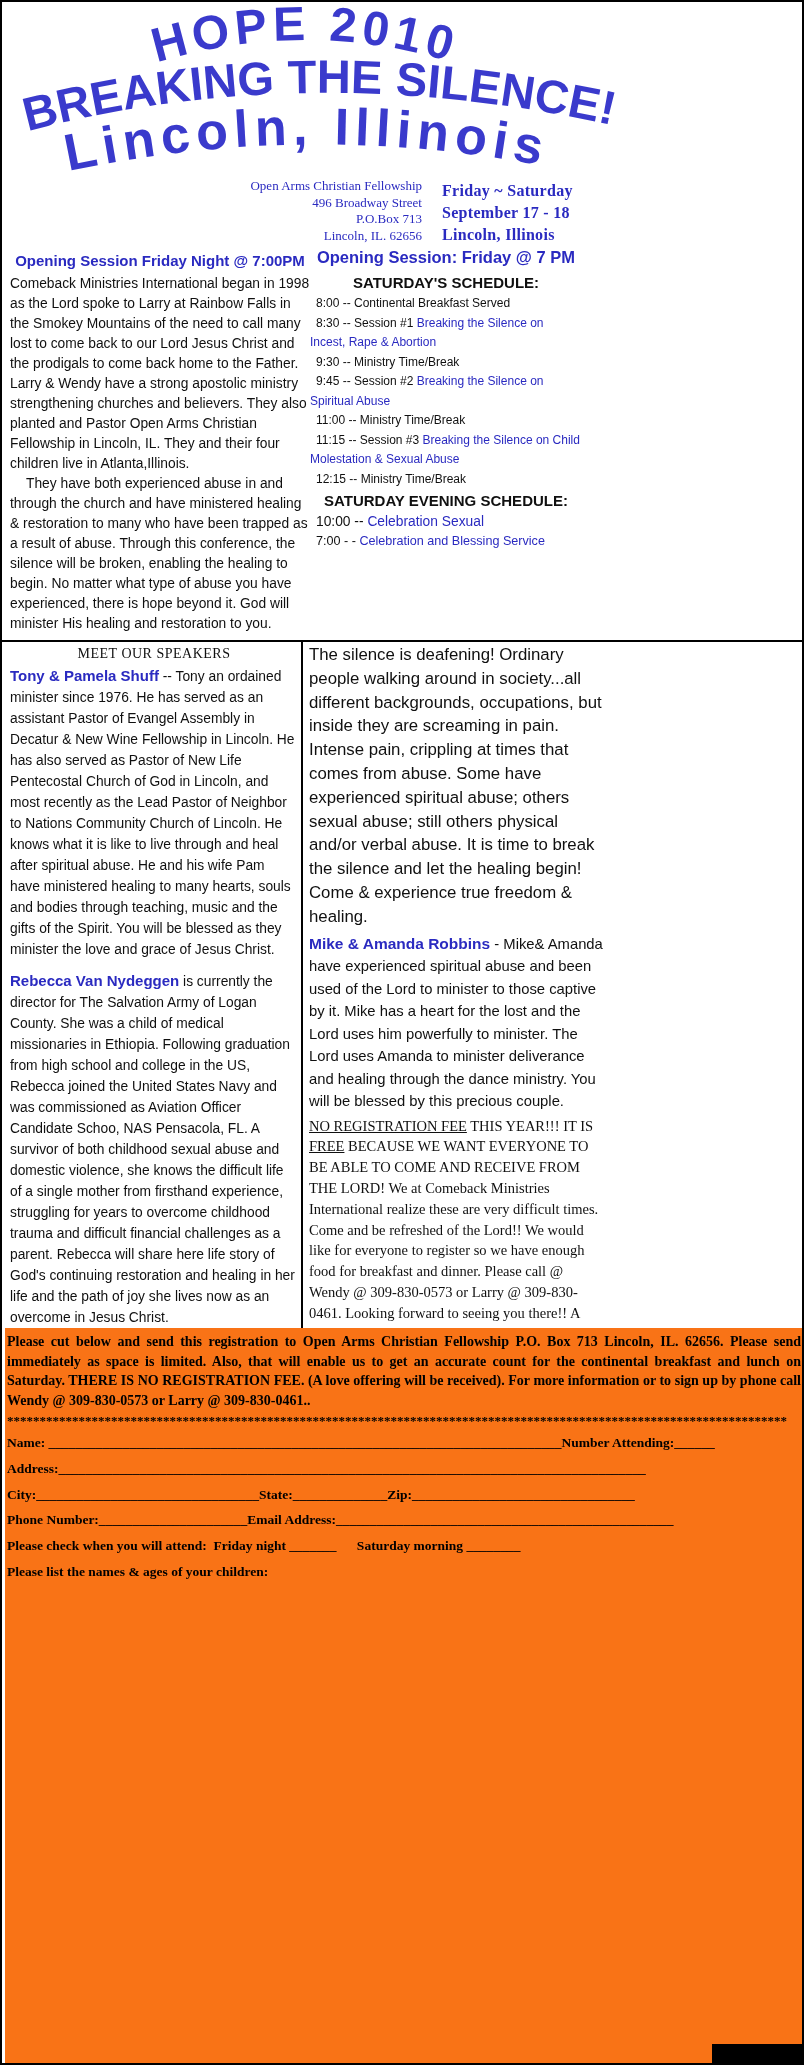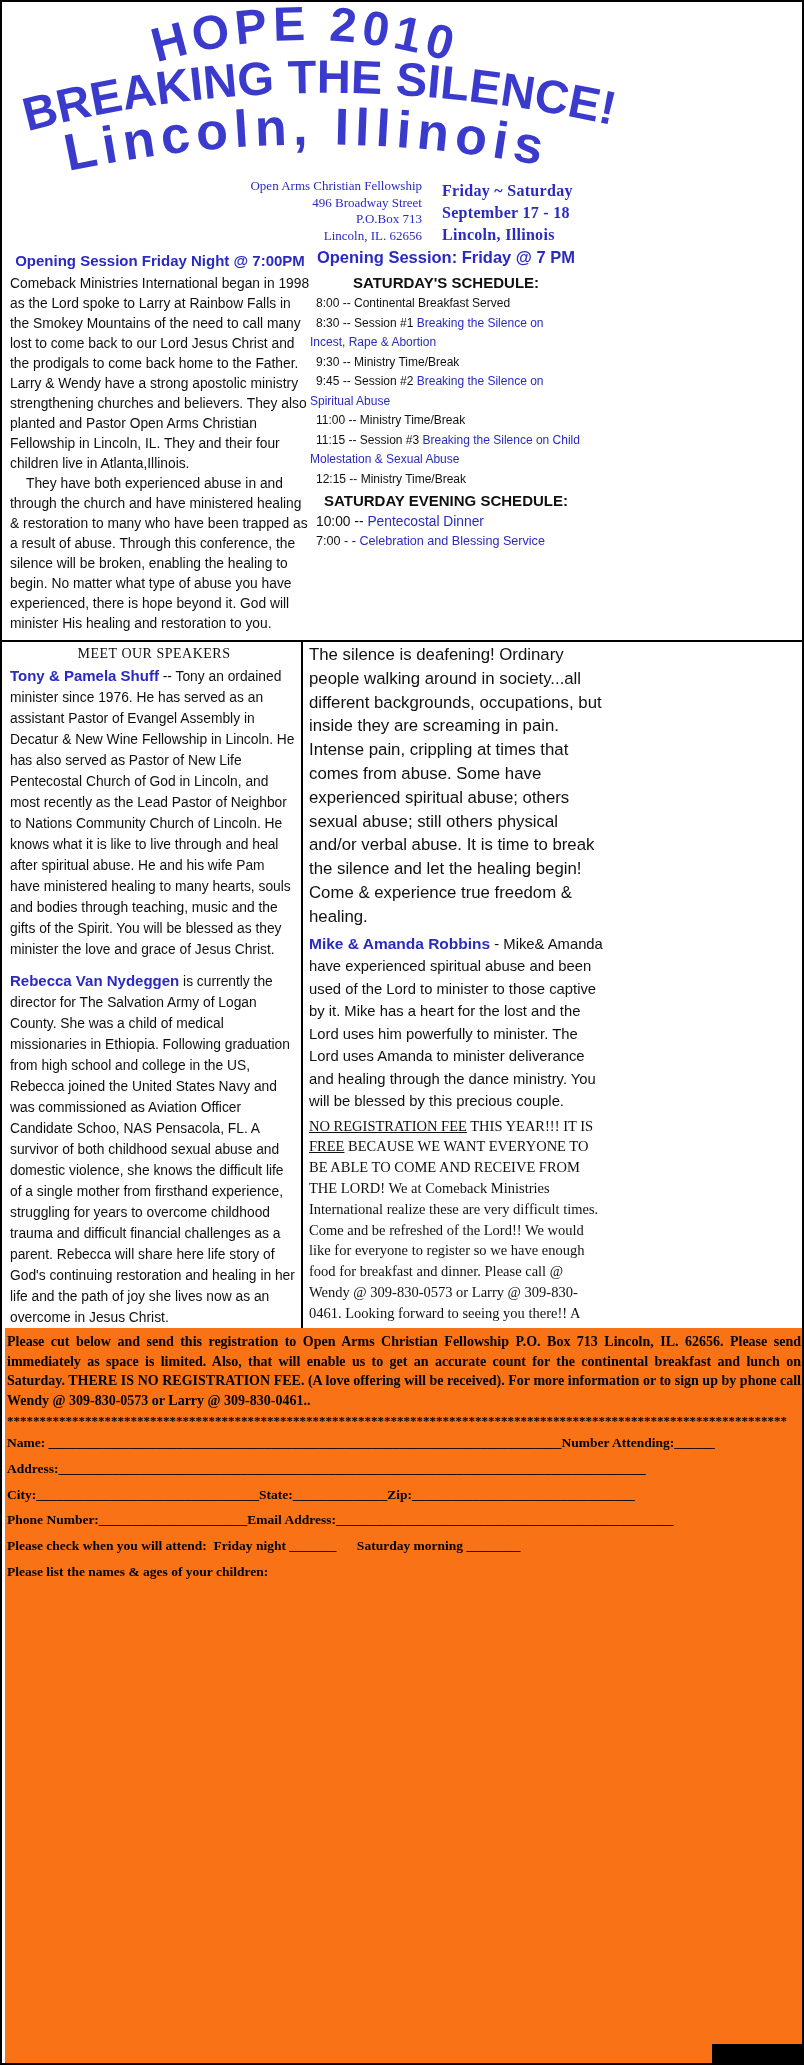--- a/index.html
+++ b/index.html
@@ -104,21 +104,21 @@
 
     <div class="sched-item"><span>8:00  -- Continental Breakfast Served</span><span class="blue"></span></div>
     <div class="sched-item"><span>8:30  -- Session #1 </span><span class="blue">Breaking the Silence on Incest, Rape &amp; Abortion</span></div>
     <div class="sched-item"><span>9:30  --  Ministry Time/Break</span><span class="blue"></span></div>
     <div class="sched-item"><span>9:45  -- Session #2 </span><span class="blue">Breaking the Silence on Spiritual Abuse</span></div>
     <div class="sched-item"><span>11:00  -- Ministry Time/Break</span><span class="blue"></span></div>
     <div class="sched-item"><span>11:15  --  Session #3 </span><span class="blue">Breaking the Silence on Child Molestation &amp; Sexual Abuse</span></div>
     <div class="sched-item"><span>12:15  -- Ministry Time/Break</span><span class="blue"></span></div>
 
     <div class="sched-title">SATURDAY EVENING SCHEDULE:</div>
-    <div class="sched-item ev1"><span>10:00   -- </span><span class="blue">Pentecostal Dinner</span></div>
+    <div class="sched-item ev1"><span>10:00   -- </span><span class="blue">Celebration Sexual</span></div>
     <div class="sched-item ev2"><span>7:00 - - </span><span class="blue">Celebration and Blessing Service</span></div>
   </div>
 
   <div class="hdiv"></div>
   <div class="vdiv"></div>
 
   <div class="col-left-mid">
     <div class="speakers-title">MEET OUR SPEAKERS</div>
     <p class="bio"><span class="sp-name">Tony &amp; Pamela Shuff</span><span> --  Tony an ordained minister since 1976.  He has served as an assistant Pastor of Evangel Assembly in Decatur &amp; New Wine Fellowship in Lincoln. He has also served as Pastor of New Life Pentecostal Church of God in Lincoln, and most recently as the Lead Pastor of Neighbor to Nations Community Church of Lincoln.  He knows what it is like to live through and heal after spiritual abuse.  He and his wife Pam have ministered healing to many hearts, souls and bodies through teaching, music and the gifts of the Spirit.  You will be blessed as they minister the love and grace of Jesus Christ.</span></p>
     <p class="bio"><span class="sp-name">Rebecca Van Nydeggen</span><span> is currently the director for The Salvation Army of Logan County.  She was a child of medical missionaries in Ethiopia.  Following graduation from high school and college in the US, Rebecca joined the United States Navy and was commissioned as Aviation Officer Candidate Schoo, NAS Pensacola, FL. A survivor of both childhood sexual abuse and domestic violence, she knows the difficult life of a single mother from firsthand experience, struggling for years to overcome childhood trauma and difficult financial challenges as a parent.  Rebecca will share here life story of God's continuing restoration and healing in her life and the path of joy she lives now as an overcome in Jesus Christ.</span></p>

